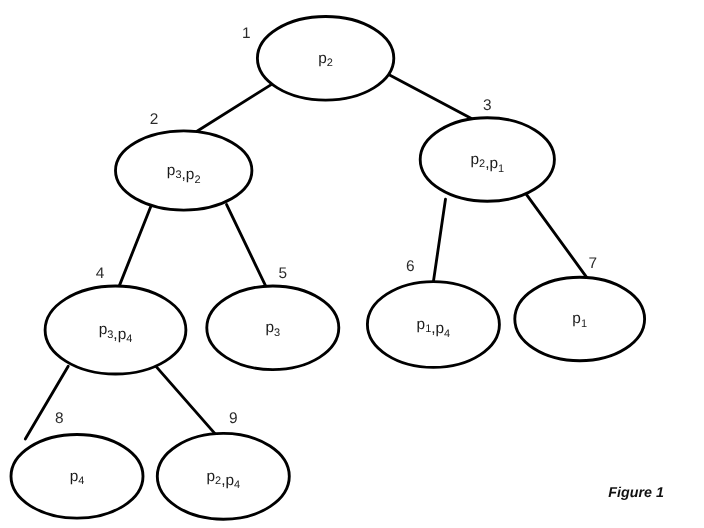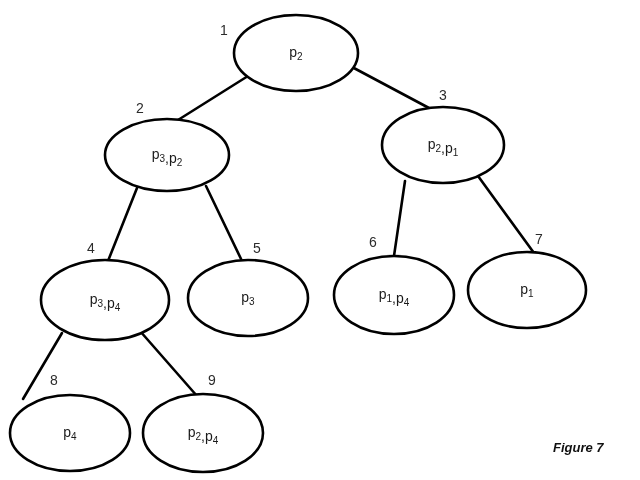--- a/index.html
+++ b/index.html
@@ -125,15 +125,15 @@
         <text x="443" y="96" class="node-number-text" fill="#2b2b2b">3</text>
         <text x="91" y="249" class="node-number-text" fill="#2b2b2b">4</text>
         <text x="257" y="249" class="node-number-text" fill="#2b2b2b">5</text>
         <text x="373" y="243" class="node-number-text" fill="#2b2b2b">6</text>
         <text x="539" y="240" class="node-number-text" fill="#2b2b2b">7</text>
         <text x="54" y="381" class="node-number-text" fill="#2b2b2b">8</text>
         <text x="212" y="381" class="node-number-text" fill="#2b2b2b">9</text>
       </g>
   </svg>
 
-  <div class="figure-caption" id="figure-caption" style="left: 553px; top: 440px;">Figure 7</div>
+  <div class="figure-caption" id="figure-caption" style="left: 553px; top: 440px;">Figure 1</div>
 
 </div>
 
 </body></html>

